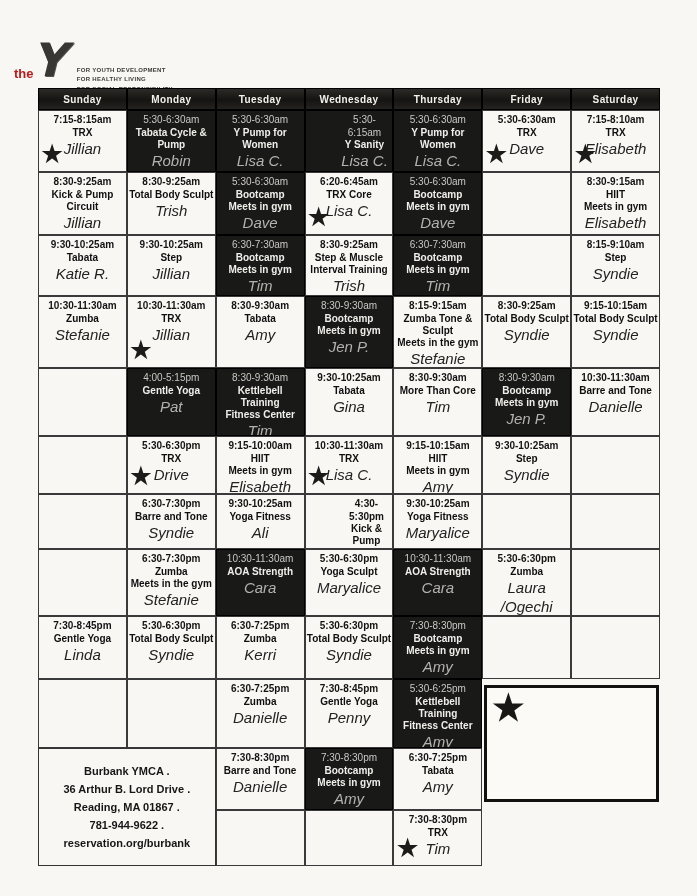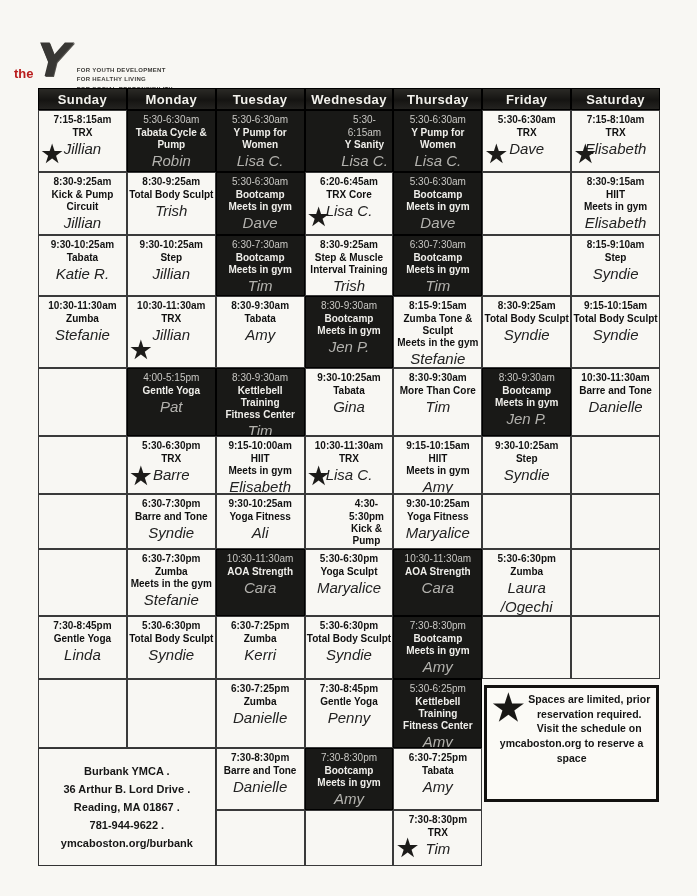--- a/index.html
+++ b/index.html
@@ -23,21 +23,21 @@
 
   
   .calendar{
     position:absolute;left:38px;top:88px;width:622px;
     display:grid;
     grid-template-columns:repeat(7,1fr);
     grid-template-rows:22px 62px 63px 61px 72px 68px 58px 55px 67px 63px 69px 62px 56px;
   }
   .dayhead{
     background:linear-gradient(180deg,#2b2a26,#151412 55%,#242320);
-    color:#f2f1ec;font-weight:700;font-size:13px;letter-spacing:.4px;
+    color:#f2f1ec;font-weight:700;font-size:10px;letter-spacing:.4px;
     display:flex;align-items:center;justify-content:center;
     border:1px solid #000;
   }
   .cell{
     position:relative;border:1px solid #3a3a3a;background:transparent;
     display:flex;flex-direction:column;align-items:center;
     text-align:center;padding:3px 1px 0;overflow:hidden;
   }
   .cell.inv{background:#191917;border-color:#000;}
   .time{font-size:10px;font-weight:600;color:#131313;line-height:1.25;}
@@ -93,26 +93,25 @@
     <div class="dayhead" style="grid-column:4;grid-row:1">Wednesday</div>
     <div class="dayhead" style="grid-column:5;grid-row:1">Thursday</div>
     <div class="dayhead" style="grid-column:6;grid-row:1">Friday</div>
     <div class="dayhead" style="grid-column:7;grid-row:1">Saturday</div>
 
     <div class="address-block">
       <div>Burbank YMCA .</div>
       <div>36 Arthur B. Lord Drive .</div>
       <div>Reading, MA 01867 .</div>
       <div>781-944-9622 .</div>
-      <div>ymcaboston.org/burbank</div>
+      <div>reservation.org/burbank</div>
     </div>
 
     <div class="note-box">
       <span class="big-star">★</span>
-      <span>Spaces are limited, prior reservation required.  Visit the schedule on ymcaboston.org to reserve a space</span>
     </div>
 
   <div class="cell has-star" style="grid-area: 2 / 1;">
         <div class="time">7:15-8:15am</div>
         <div class="title">TRX</div>
         <div class="instructor">Jillian</div>
         <div class="star">★</div>
       </div>
       <div class="cell inv" style="grid-area: 2 / 2;">
         <div class="time">5:30-6:30am</div>
@@ -282,21 +281,21 @@
       </div>
       <div class="cell" style="grid-area: 6 / 7;">
         <div class="time">10:30-11:30am</div>
         <div class="title">Barre and Tone</div>
         <div class="instructor">Danielle</div>
       </div>
       <div class="cell empty" style="grid-area: 7 / 1;"></div>
       <div class="cell has-star" style="grid-area: 7 / 2;">
         <div class="time">5:30-6:30pm</div>
         <div class="title">TRX</div>
-        <div class="instructor">Barre</div>
+        <div class="instructor">Drive</div>
         <div class="star">★</div>
       </div>
       <div class="cell" style="grid-area: 7 / 3;">
         <div class="time">9:15-10:00am</div>
         <div class="title">HIIT</div>
         <div class="note">Meets in gym</div>
         <div class="instructor">Elisabeth</div>
       </div>
       <div class="cell has-star" style="grid-area: 7 / 4;">
         <div class="time">10:30-11:30am</div>

